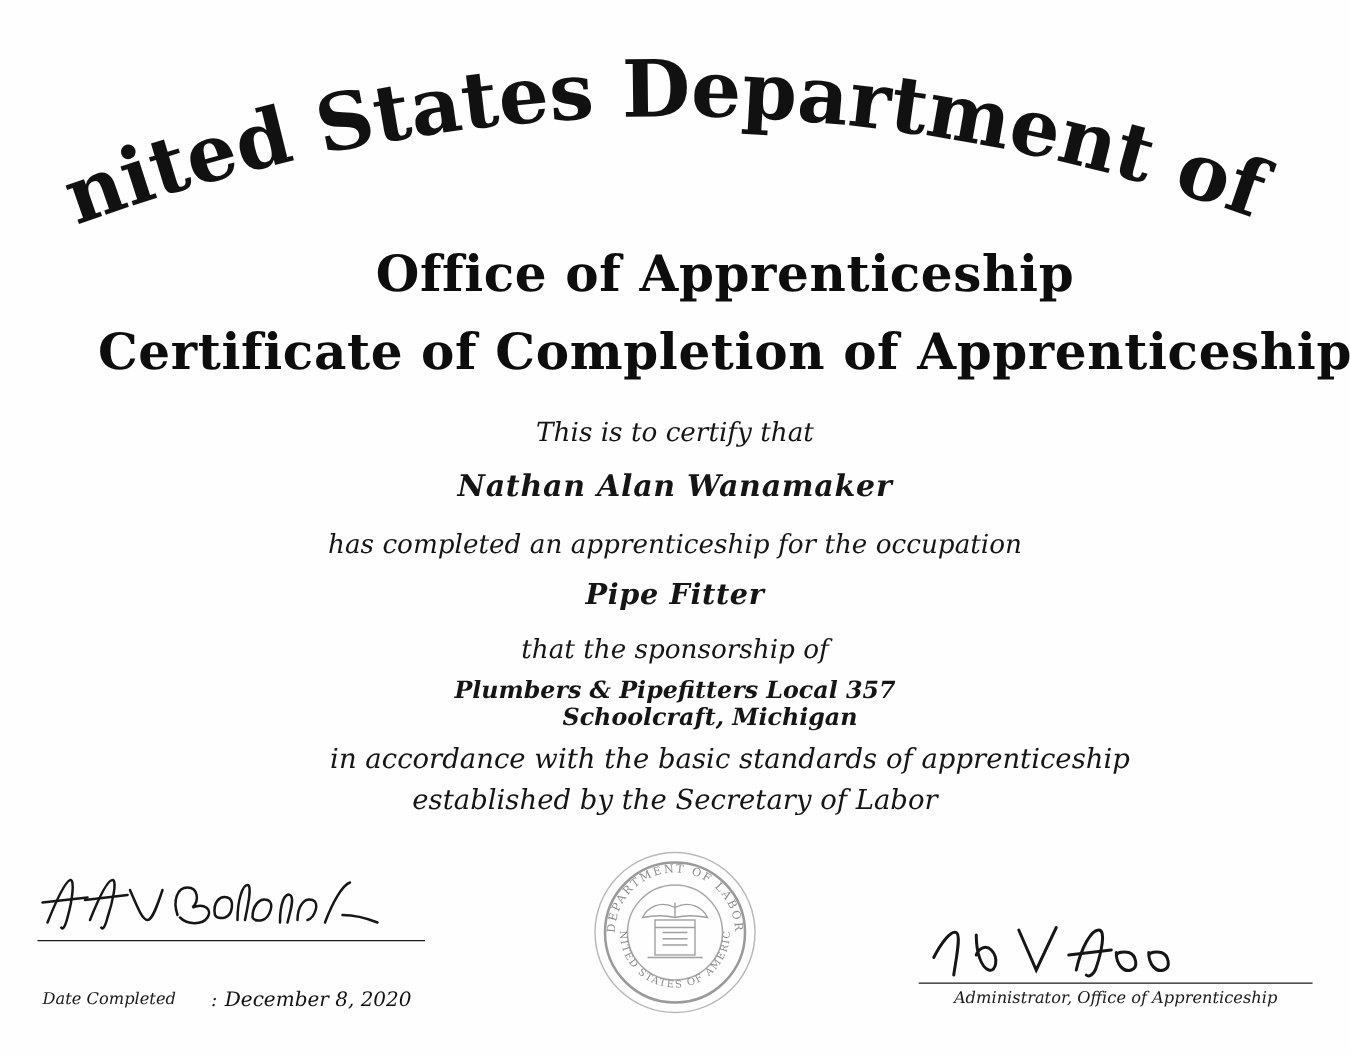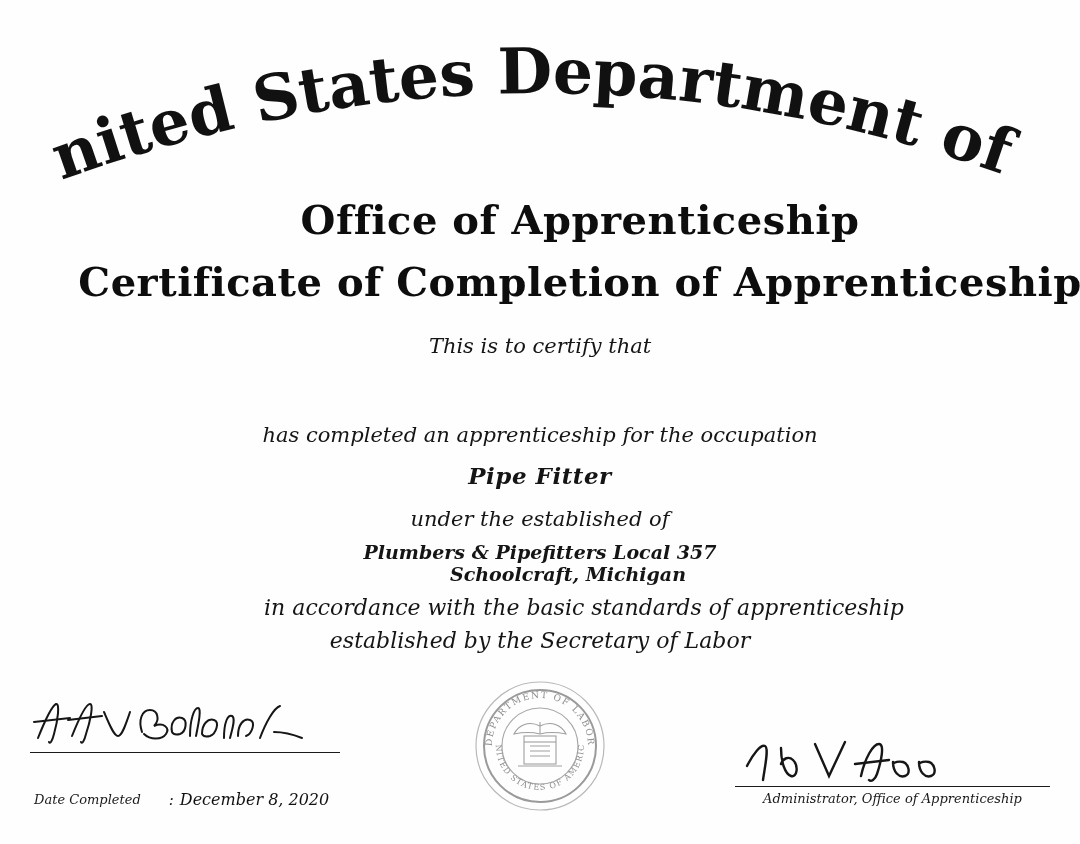--- a/index.html
+++ b/index.html
@@ -182,23 +182,24 @@
       <text class="arch-text" text-anchor="middle">
         <textPath href="#archPath" startOffset="50%">The United States Department of Labor</textPath>
       </text>
     </svg>
   </div>
 
   <div class="gothic office-line">Office of Apprenticeship</div>
   <div class="gothic completion-line">Certificate of Completion of Apprenticeship</div>
 
   <div class="script body-line l-certify">This is to certify that</div>
+  <div class="script body-line l-name">Nathan Alan Wanamaker</div>
   <div class="script body-line l-completed">has completed an apprenticeship for the occupation</div>
   <div class="script body-line l-occupation">Pipe Fitter</div>
-  <div class="script body-line l-sponsor">under the established of</div>
+  <div class="script body-line l-sponsor">that the sponsorship of</div>
   <div class="script body-line l-sponsor-n">Plumbers &amp; Pipefitters Local 357</div>
   <div class="script body-line l-sponsor-c">Schoolcraft, Michigan</div>
   <div class="script body-line l-accord">in accordance with the basic standards of apprenticeship</div>
   <div class="script body-line l-estab">established by the Secretary of Labor</div>
 
   <div class="seal">
     <svg viewBox="0 0 140 140" xmlns="http://www.w3.org/2000/svg">
       <defs>
         <path id="sealTop" d="M 22,70 A 48,48 0 0 1 118,70" fill="none"></path>
         <path id="sealBottom" d="M 26,70 A 44,44 0 0 0 114,70" fill="none"></path>

